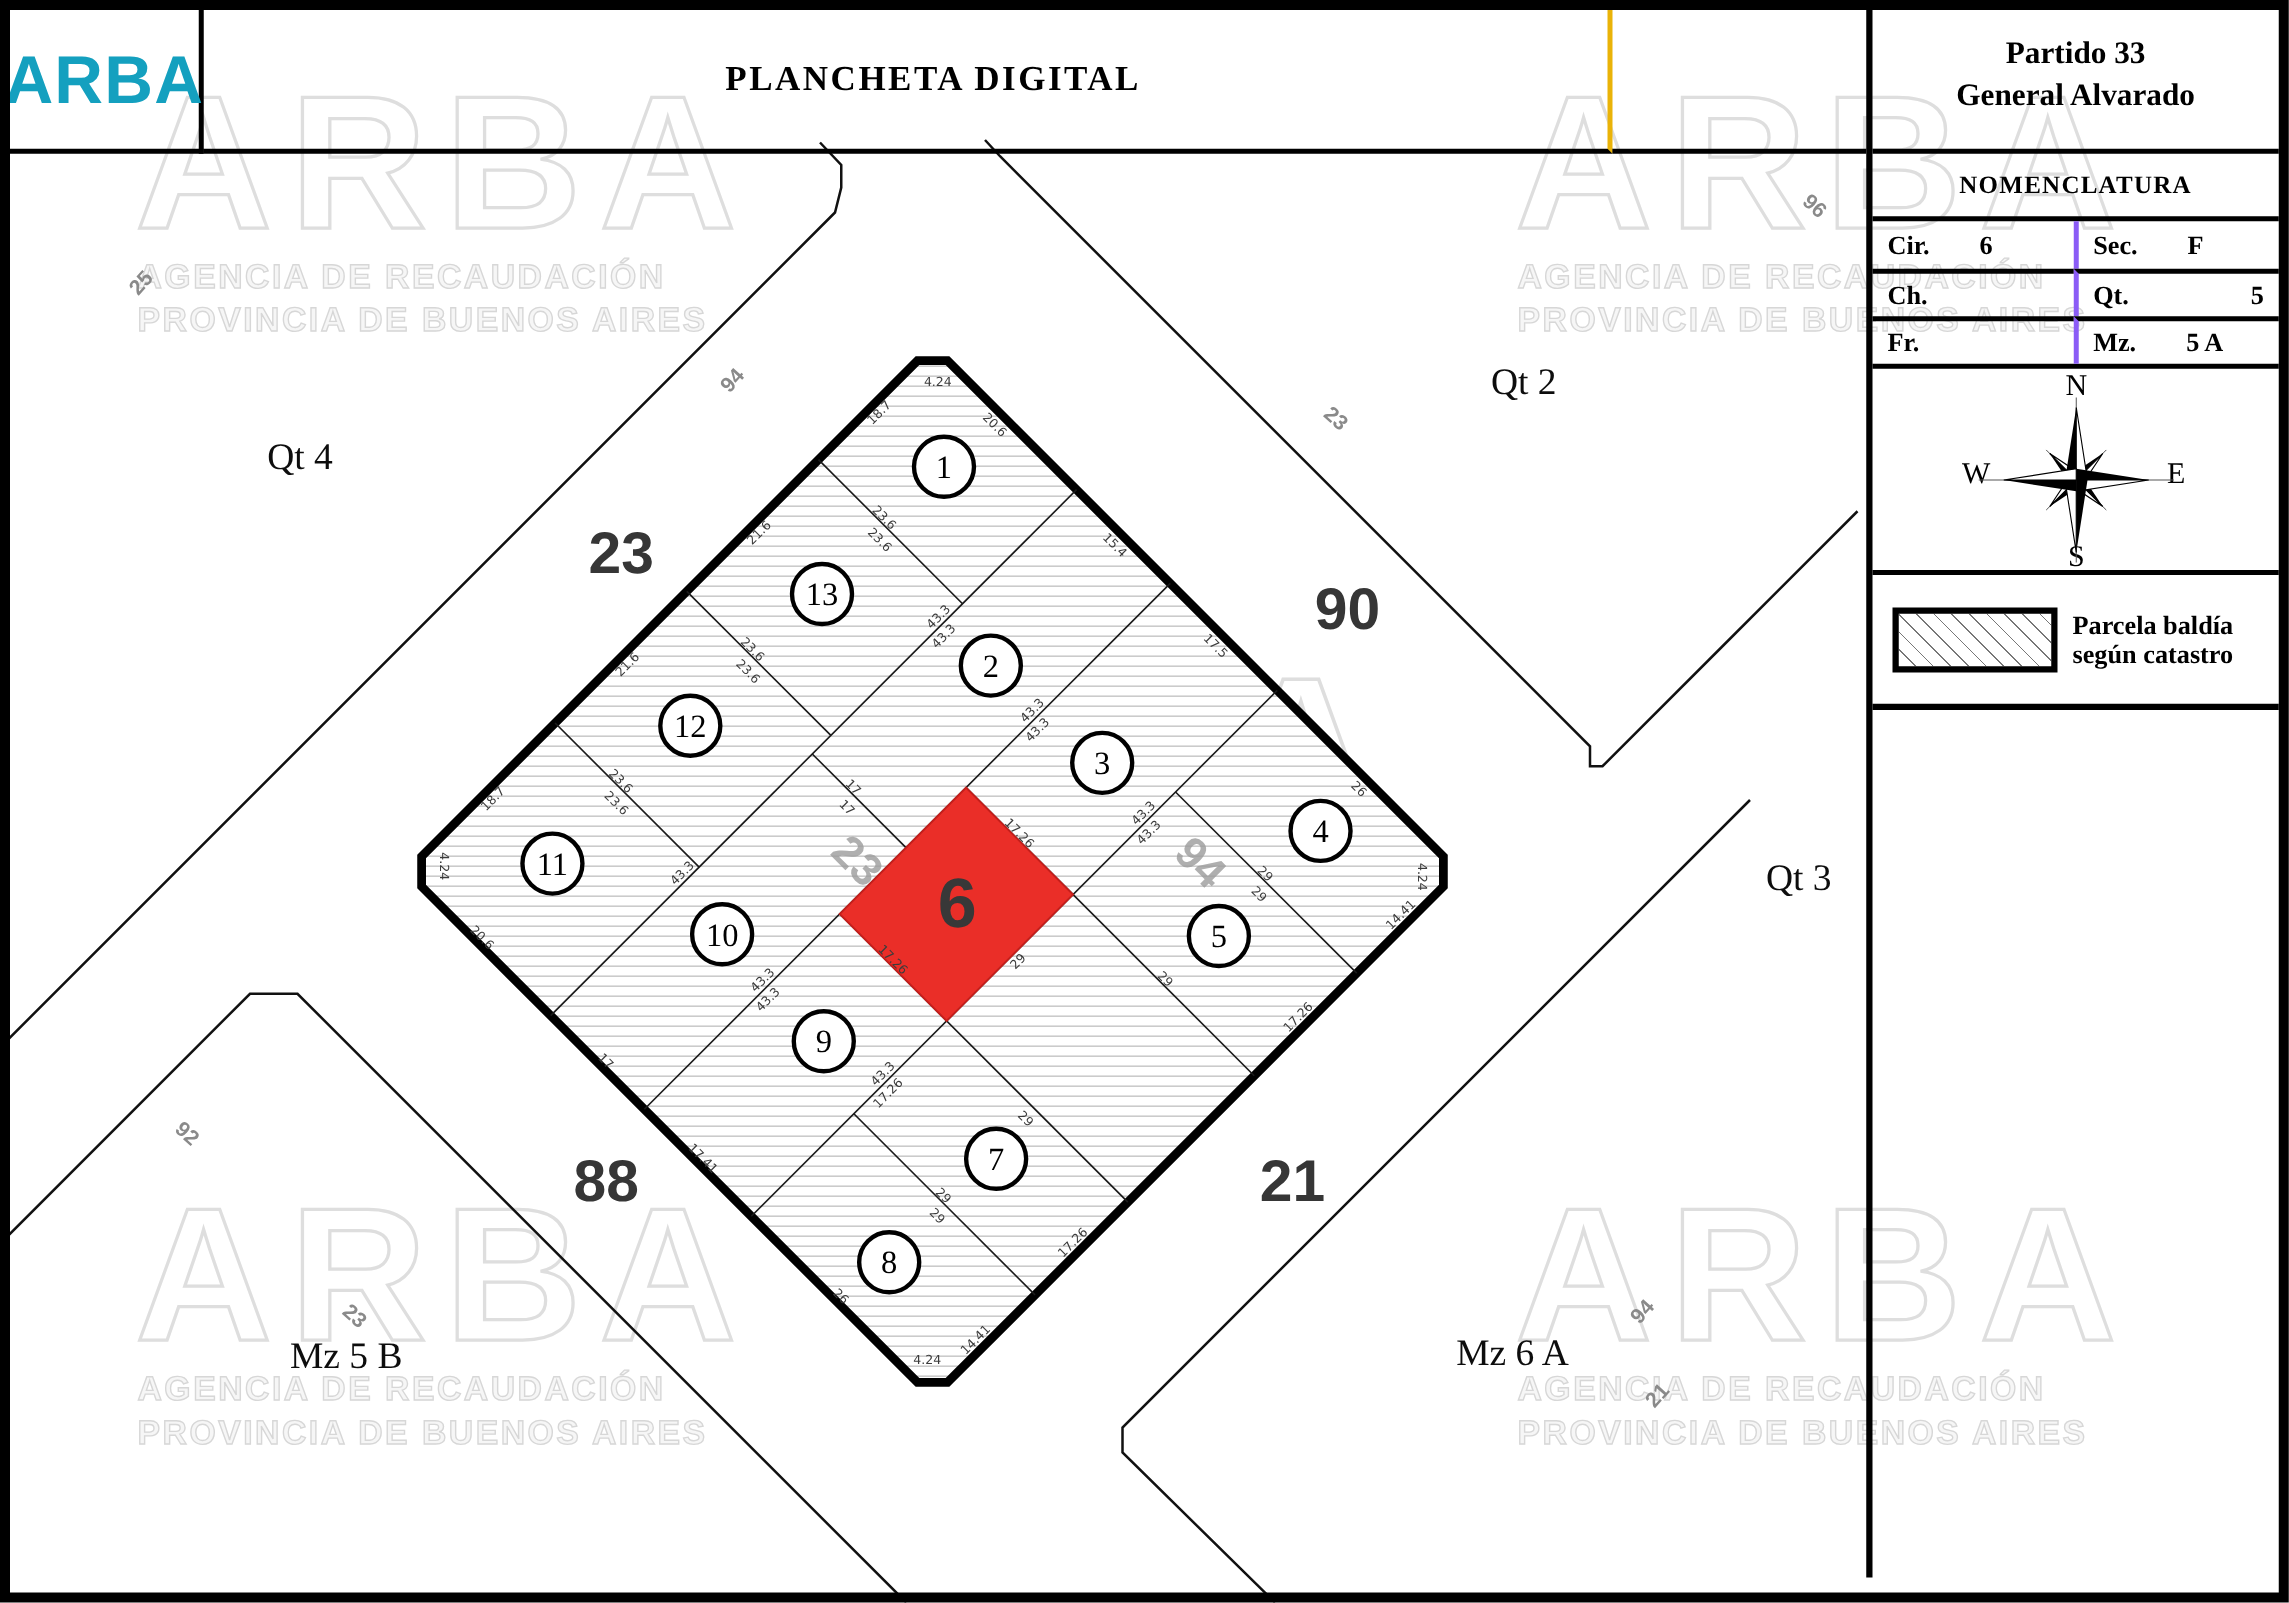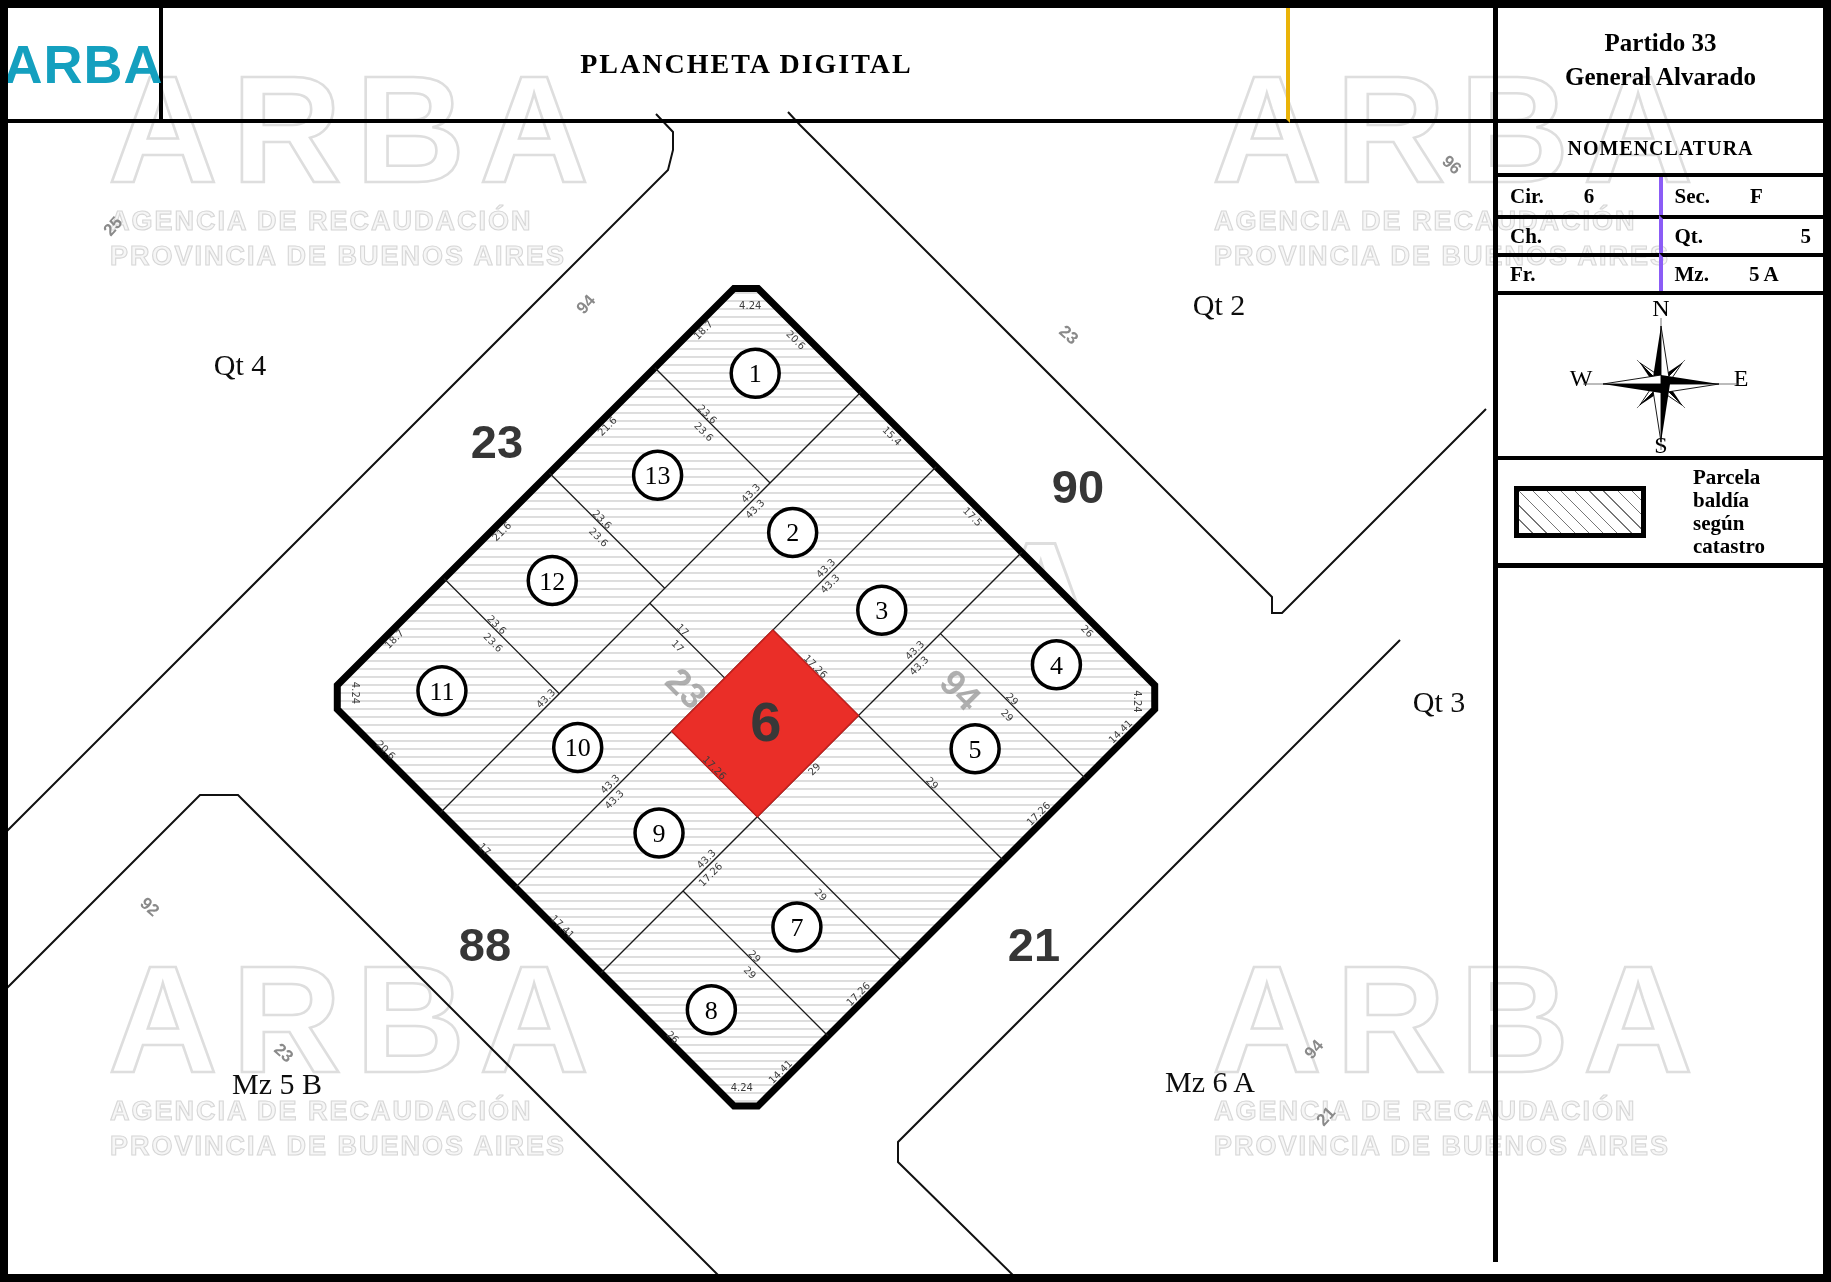--- a/index.html
+++ b/index.html
@@ -23,21 +23,21 @@
   #sb-nomen{height:54px;display:flex;align-items:center;justify-content:center;
             font-size:20px;font-weight:bold;letter-spacing:1px;}
   .sb-row{height:38px;display:flex;}
   .sb-cell{flex:1;display:flex;align-items:center;padding:0 12px;font-size:21px;font-weight:bold;box-sizing:border-box;}
   .sb-cell + .sb-cell{border-left:4px solid #8b5cf6;}
   .sb-cell .val{margin-left:40px;}
   .sb-cell .val.right{margin-left:auto;}
   .sb-row + .sb-row .sb-cell{border-top:4px solid #000;}
   #sb-table{border-bottom:4px solid #000;}
   #sb-compass{height:165px;display:flex;align-items:center;justify-content:center;}
-  #sb-legend{height:108px;border-bottom:5px solid #000;display:flex;align-items:center;padding:0 16px;box-sizing:border-box;gap:35px;}
+  #sb-legend{height:108px;border-bottom:5px solid #000;display:flex;align-items:center;padding:0 16px;box-sizing:border-box;}
   #legend-swatch{width:132px;height:52px;border:5px solid #000;box-sizing:border-box;flex:none;
      background:repeating-linear-gradient(45deg,#fff 0px,#fff 9px,#777 9px,#777 10px);}
   #legend-text{margin-left:12px;font-size:21px;font-weight:bold;line-height:23px;}
   text{font-family:"Liberation Serif",serif;}
   .wm-big{font-family:"Liberation Sans",sans-serif;font-weight:bold;font-size:152px;letter-spacing:14px;
           fill:none;stroke:#dedede;stroke-width:2.6px;}
   .wm-row{font-family:"Liberation Sans",sans-serif;font-weight:bold;font-size:27px;letter-spacing:2px;
           fill:#f6f6f6;stroke:#d7d7d7;stroke-width:1.1px;}
   .big-street{font-family:"Liberation Sans",sans-serif;font-weight:bold;font-size:47px;fill:#363636;text-anchor:middle;}
   .small-street{font-family:"Liberation Sans",sans-serif;font-weight:bold;font-size:17px;fill:#8a8a8a;text-anchor:middle;}

